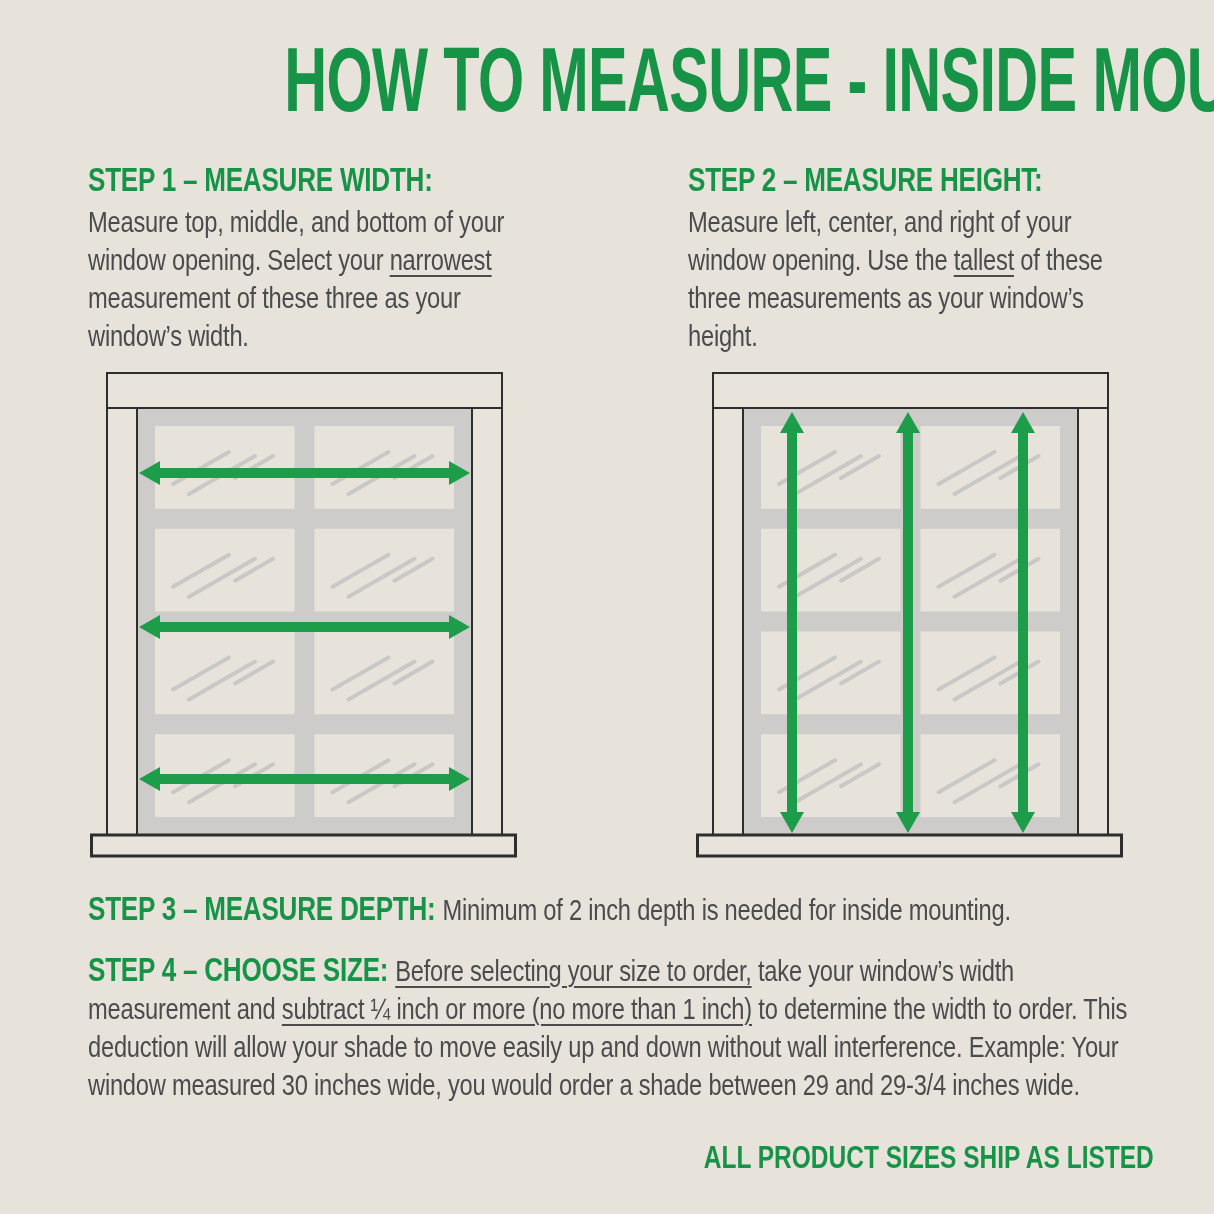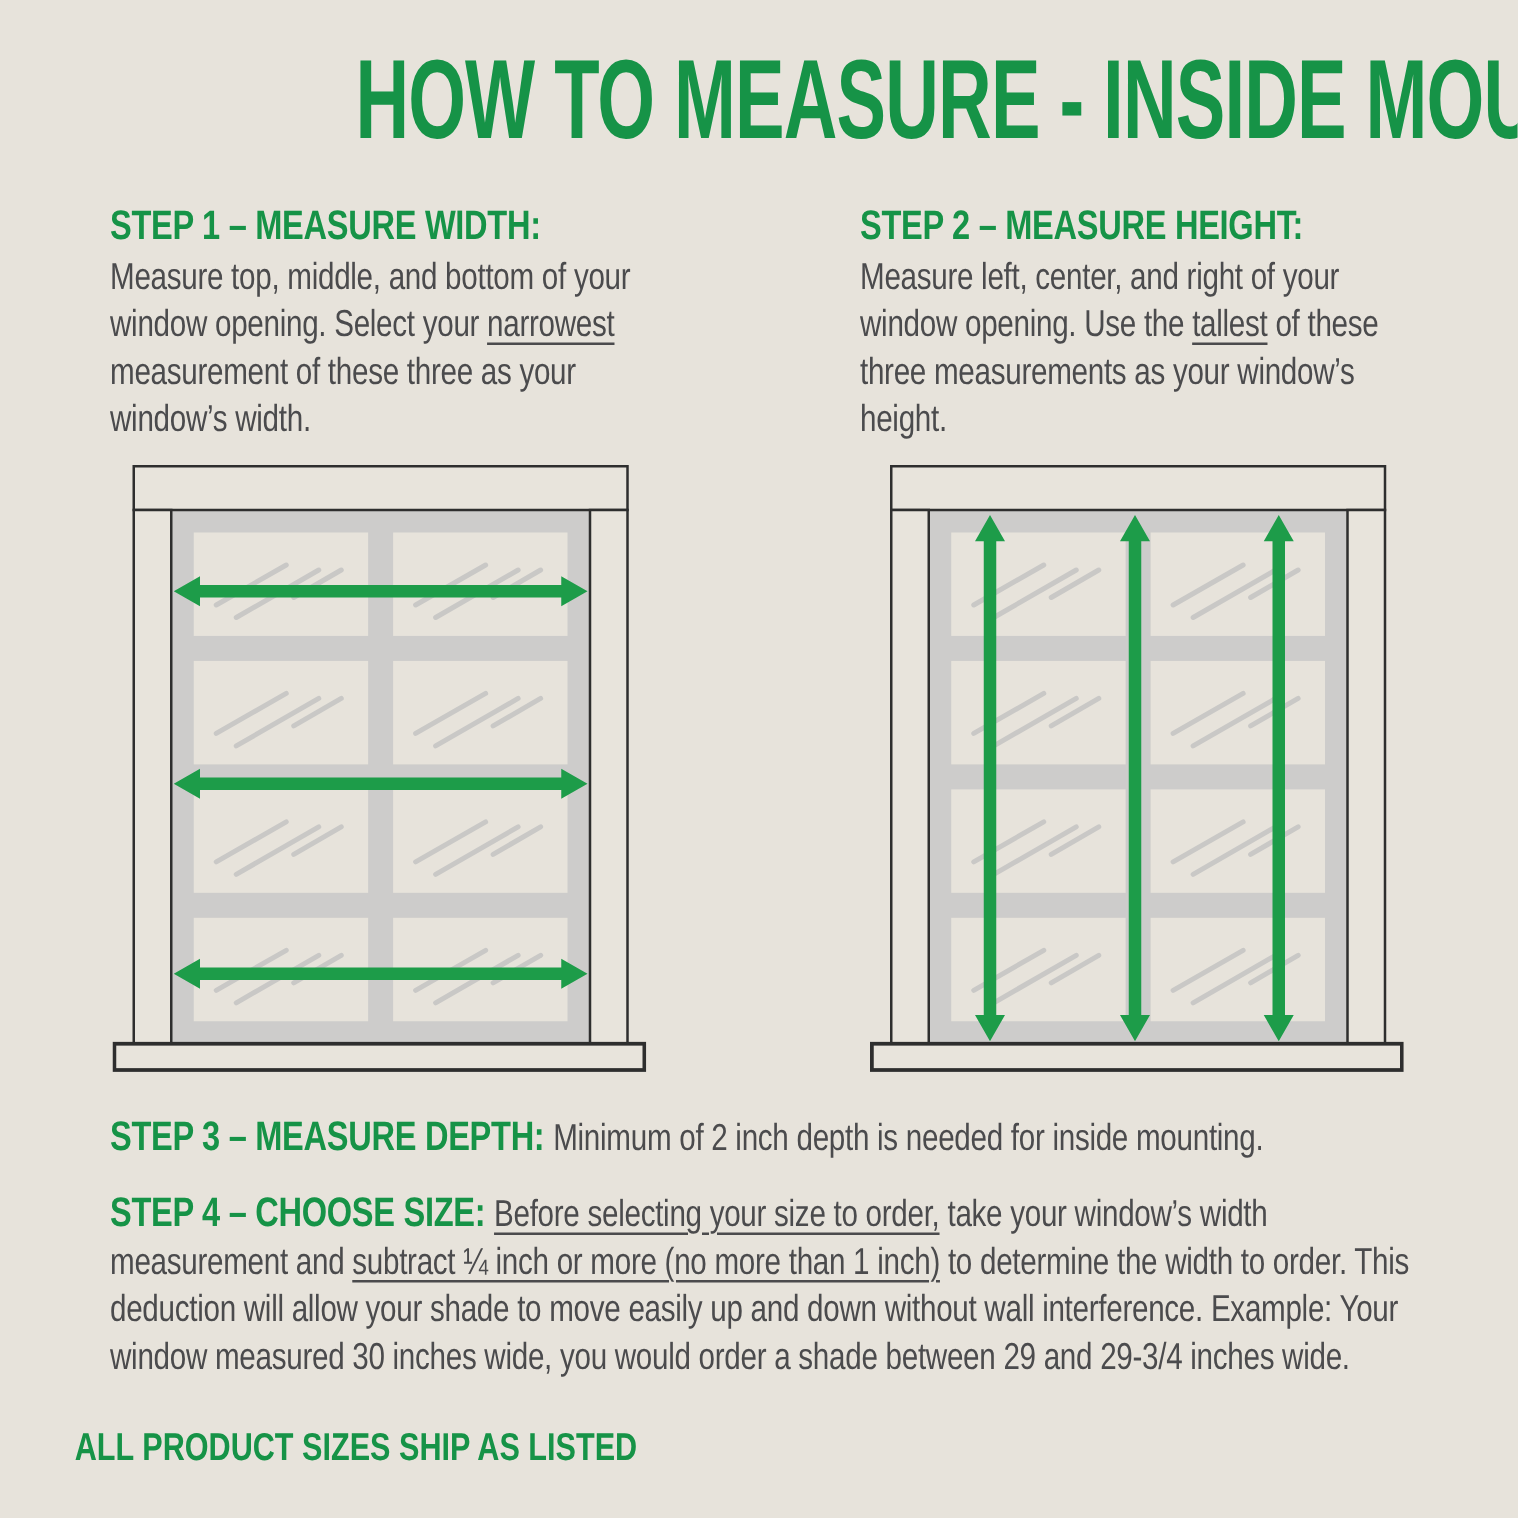--- a/index.html
+++ b/index.html
@@ -30,21 +30,21 @@
 
   .block{position:absolute;left:88px;width:1340px;transform:scaleX(0.79);transform-origin:0 0;
          font-size:30px;line-height:38px;letter-spacing:-0.3px;color:var(--text-gray);}
   #step3-block{top:890px;}
   #step4-block{top:951px;}
 
   .seg-plain{}
   .seg-underline{text-decoration:underline;text-decoration-thickness:2px;text-underline-offset:5px;}
   .seg-heading{font-weight:700;font-size:33px;color:var(--accent-green);}
 
-  .footer-wrap{position:absolute;top:1140px;left:0;width:1214px;text-align:left;}
+  .footer-wrap{position:absolute;top:1140px;left:0;width:1214px;text-align:right;}
   .footer-text{display:inline-block;white-space:nowrap;font-weight:700;font-size:31px;line-height:36px;
                color:var(--accent-green);transform:scaleX(0.79);}
 
   .window-svg{position:absolute;width:427px;height:487px;}
   #window-left{left:90px;top:372px;}
   #window-right{left:696px;top:372px;}
   .frame{fill:var(--frame-fill);stroke:var(--frame-border);stroke-width:2;}
   .sill{stroke-width:3;}
   .recess{fill:var(--recess-gray);}
   .pane{fill:var(--pane-fill);}

